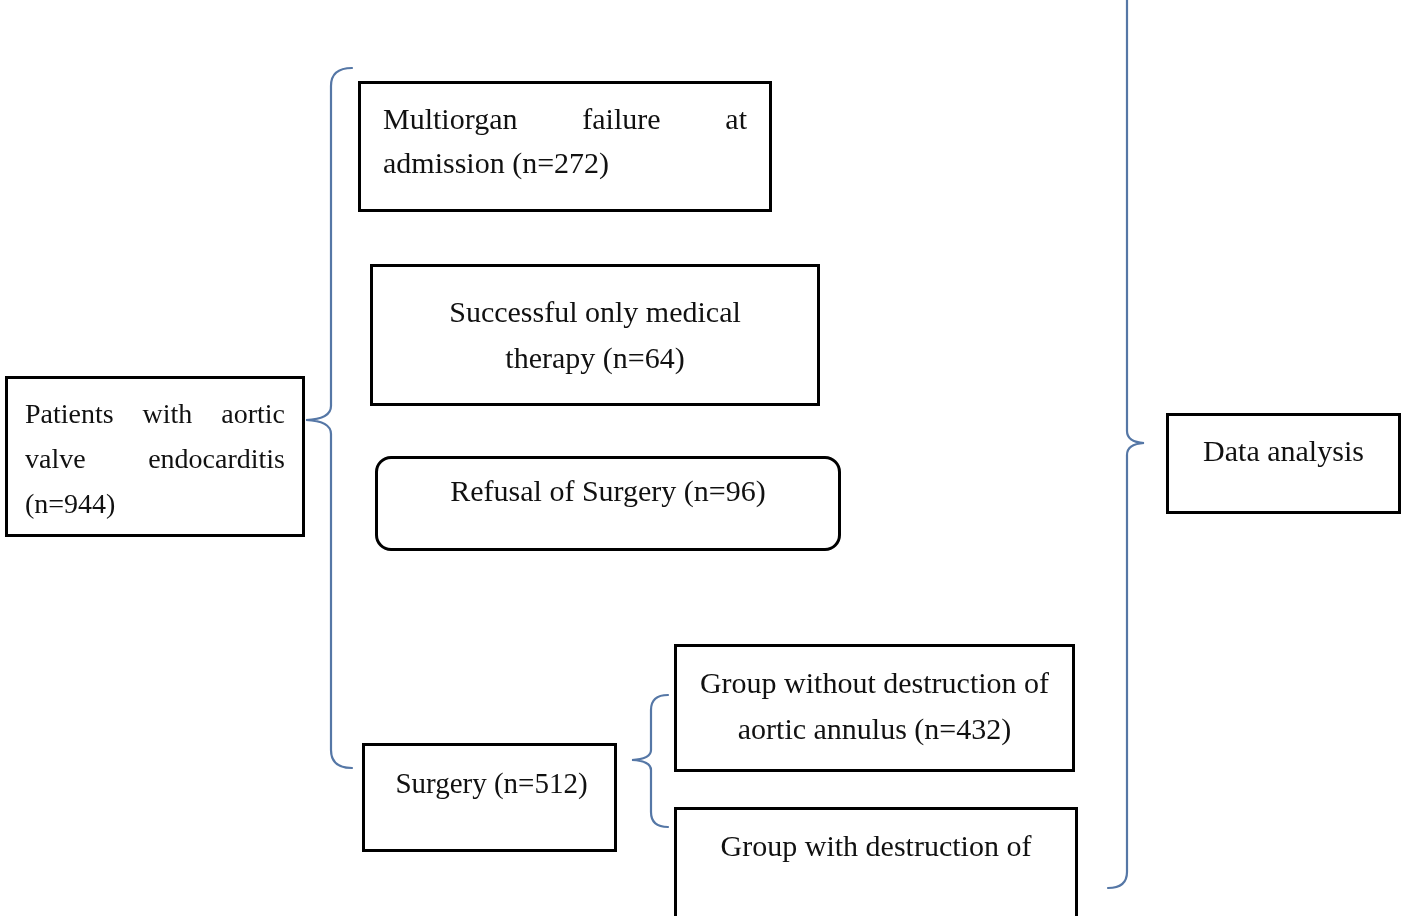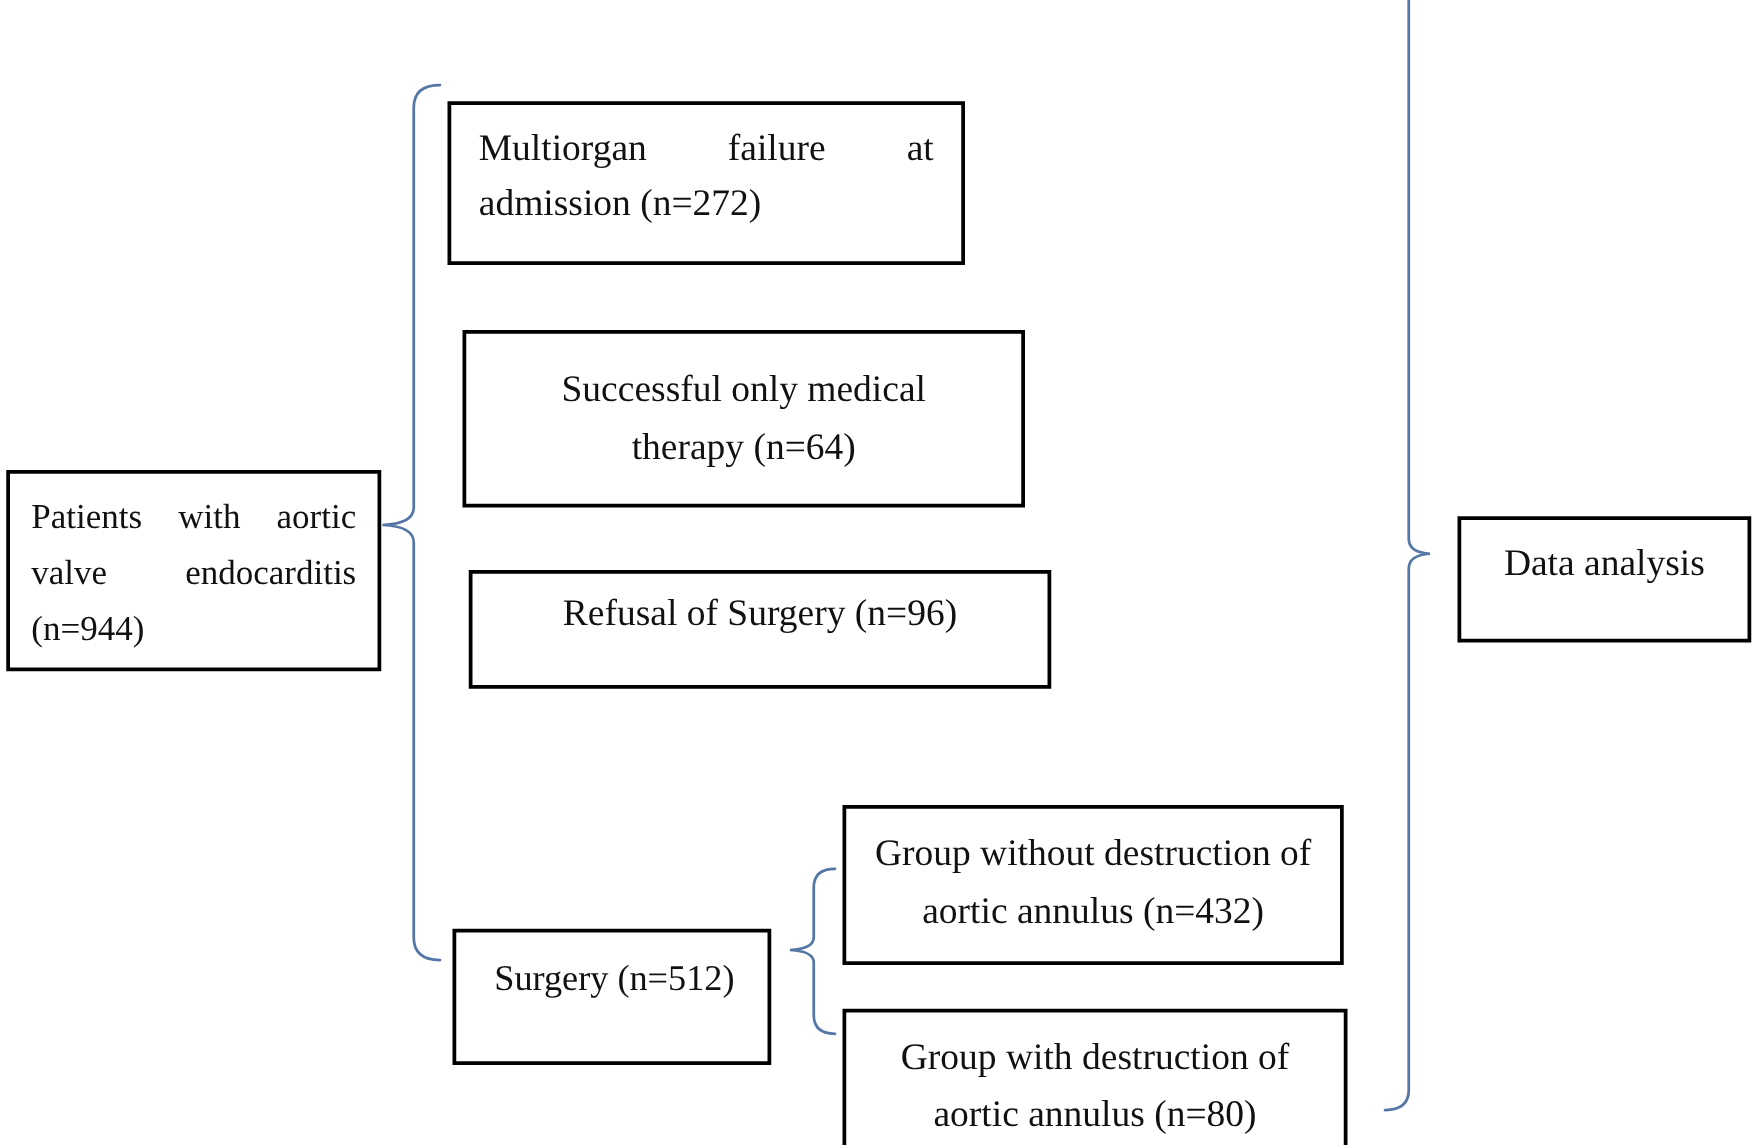--- a/index.html
+++ b/index.html
@@ -49,21 +49,21 @@
     font-size: 30px; line-height: 44px;
   }
   .box-medical {
     left: 370px; top: 240px; width: 450px; height: 142px;
     padding: 22px 20px 0 20px;
     font-size: 30px; line-height: 46px;
   }
   .box-refusal {
     left: 375px; top: 432px; width: 466px; height: 95px;
     padding: 10px 20px 0 20px;
-    font-size: 30px; line-height: 44px;
+    font-size: 30px; line-height: 44px; border-radius: 16px;
   }
   .box-surgery {
     left: 362px; top: 719px; width: 255px; height: 109px;
     padding: 15px 4px 0 8px;
     font-size: 29px; line-height: 44px;
   }
   .box-group-without {
     left: 674px; top: 620px; width: 401px; height: 128px;
     padding: 13px 14px 0 14px;
     font-size: 30px; line-height: 46px;
@@ -114,20 +114,19 @@
     <span class="line center">Surgery (n=512)</span>
   </div>
 
   <div class="box box-group-without">
     <span class="line center">Group without destruction of</span>
     <span class="line center">aortic annulus (n=432)</span>
   </div>
 
   <div class="box box-group-with">
     <span class="line center">Group with destruction of</span>
-    <span class="line center">aortic annulus (n=80)</span>
   </div>
 
   <div class="box box-data-analysis">
     <span class="line center">Data analysis</span>
   </div>
 
 </div>
 
 </body></html>

